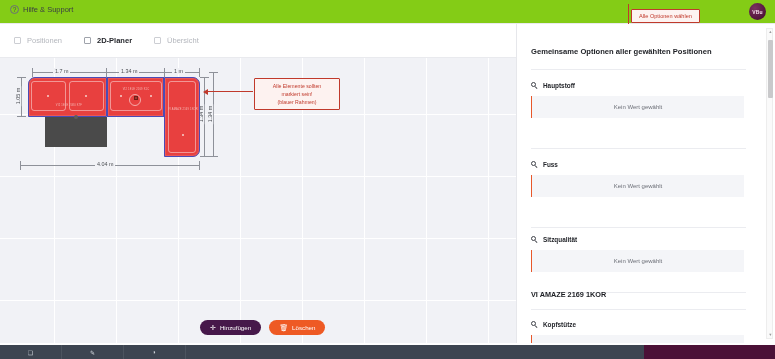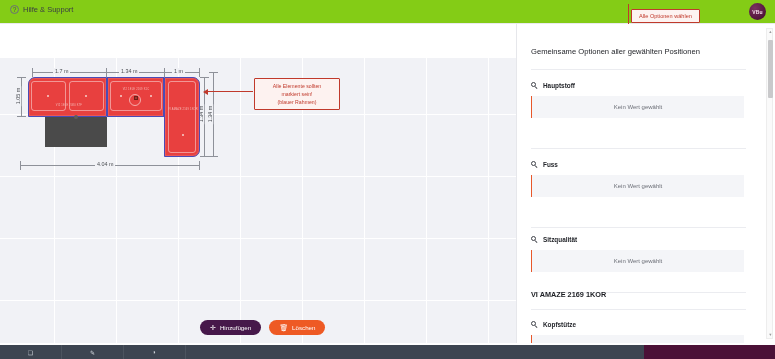--- a/index.html
+++ b/index.html
@@ -118,21 +118,21 @@
   .btn.add{ background:#46184a; }
   .btn.del{ background:#ee5a24; }
   .btn .gi{ font-size:7px; line-height:1;}
 
   
   .panel{
     position:absolute; left:516px; top:24px; width:259px; height:319px;
     background:#ffffff; border-left:1px solid #e6e7eb; overflow:hidden;
   }
   .panel-title{
-    position:absolute; left:14px; top:23px; font-size:7.6px; font-weight:normal; color:#1d1f24;
+    position:absolute; left:14px; top:23px; font-size:7.6px; font-weight:bold; color:#1d1f24;
   }
   .sect{ position:absolute; left:0; width:243px; }
   .sect-head{
     display:flex; align-items:center; gap:5px; padding-left:14px; font-size:6.4px;
     color:#24262b; font-weight:bold;
   }
   .mag{ position:relative; width:7px;height:7px; flex:none;}
   .mag .ring{
     position:absolute; left:0;top:0; width:5px;height:5px;
     border:1px solid #40434a; border-radius:50%;
@@ -197,20 +197,34 @@
     </div>
   </div>
 
   <div class="anntop" style="left:631px; top:9px;">
     <span>Alle Optionen wählen</span>
   </div>
   <div class="annarrow-v" style="left:628px; top:4px; height:36px;">
     <span class="headv"></span>
   </div>
 
+  <div class="tabstrip">
+    <div class="tab">
+      <span class="sq"></span>
+      <span>Positionen</span>
+    </div>
+    <div class="tab active">
+      <span class="sq"></span>
+      <span>2D-Planer</span>
+    </div>
+    <div class="tab">
+      <span class="sq"></span>
+      <span>Übersicht</span>
+    </div>
+  </div>
 
   <div class="canvas">
 
     <div class="plan">
 
       <div class="dimline" style="left:32px; top:14px; width:75px; height:1px;"></div>
       <div class="dimtick" style="left:32px; top:10px; width:1px; height:9px;"></div>
       <div class="dimtick" style="left:106px; top:10px; width:1px; height:9px;"></div>
       <div class="dimlbl" style="left:53px; top:10px;">1.7 m</div>
 

